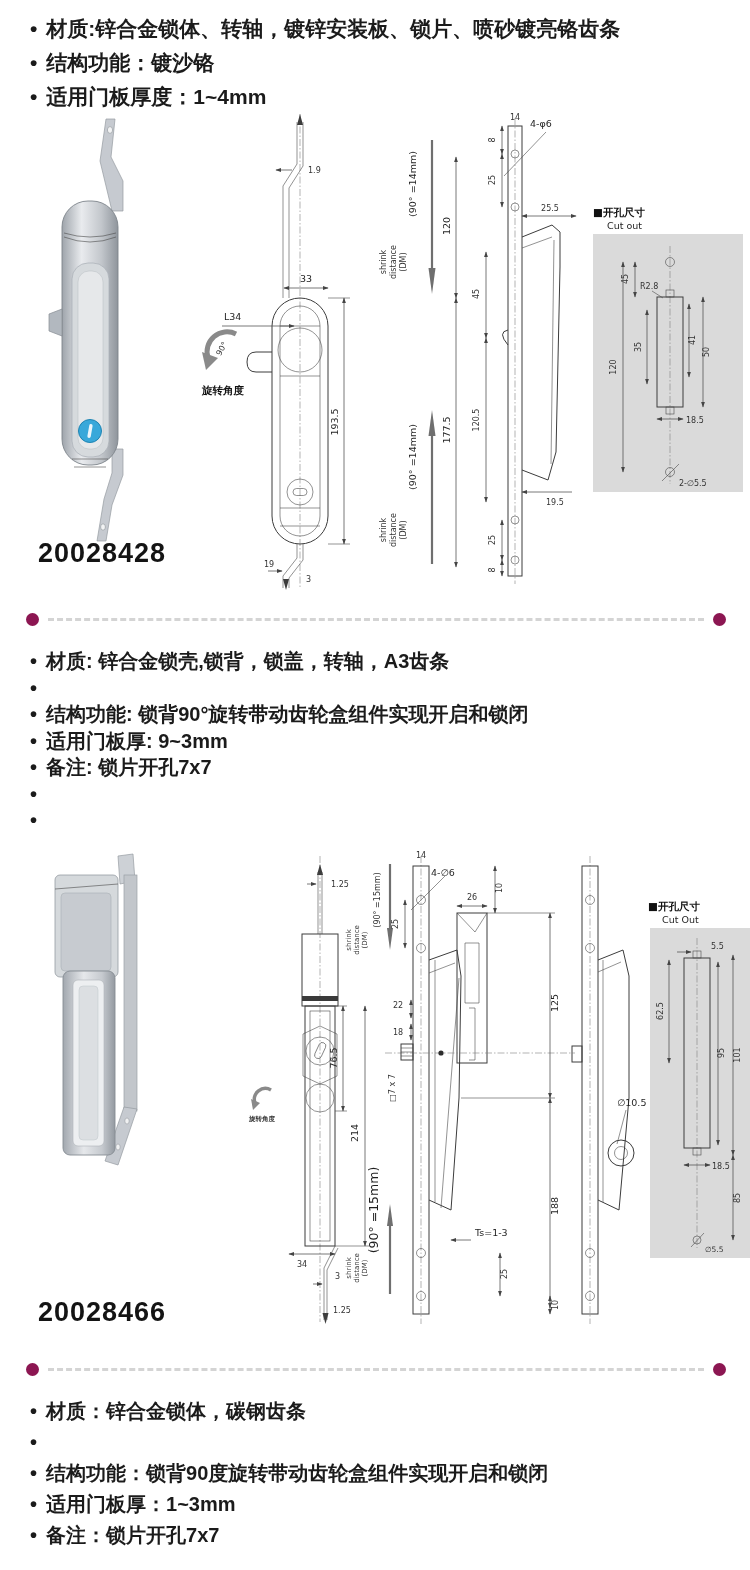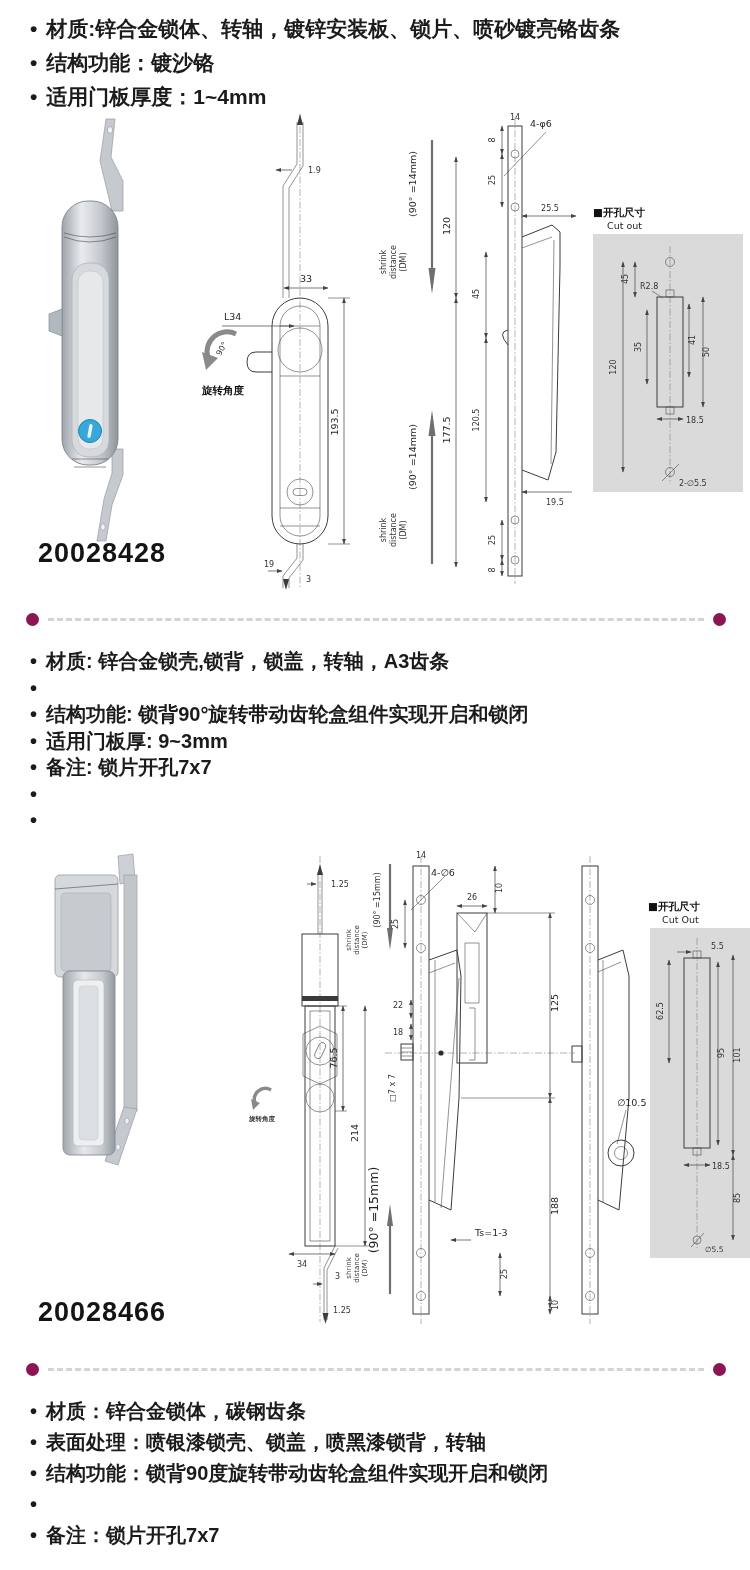--- a/index.html
+++ b/index.html
@@ -415,28 +415,28 @@
     <span class="dot r"></span>
   </div>
 
   <ul class="specs s3">
     <li>
         <span class="bullet">•</span>
         <span>材质：锌合金锁体，碳钢齿条</span>
       </li>
     <li>
         <span class="bullet">•</span>
-        <span>表面处理：喷银漆锁壳、锁盖，喷黑漆锁背，转轴</span>
       </li>
     <li>
         <span class="bullet">•</span>
         <span>结构功能：锁背90度旋转带动齿轮盒组件实现开启和锁闭</span>
       </li>
     <li>
         <span class="bullet">•</span>
+        <span>适用门板厚：1~3mm</span>
       </li>
     <li>
         <span class="bullet">•</span>
         <span>备注：锁片开孔7x7</span>
       </li>
   </ul>
 
 </div>
 
 </body></html>

